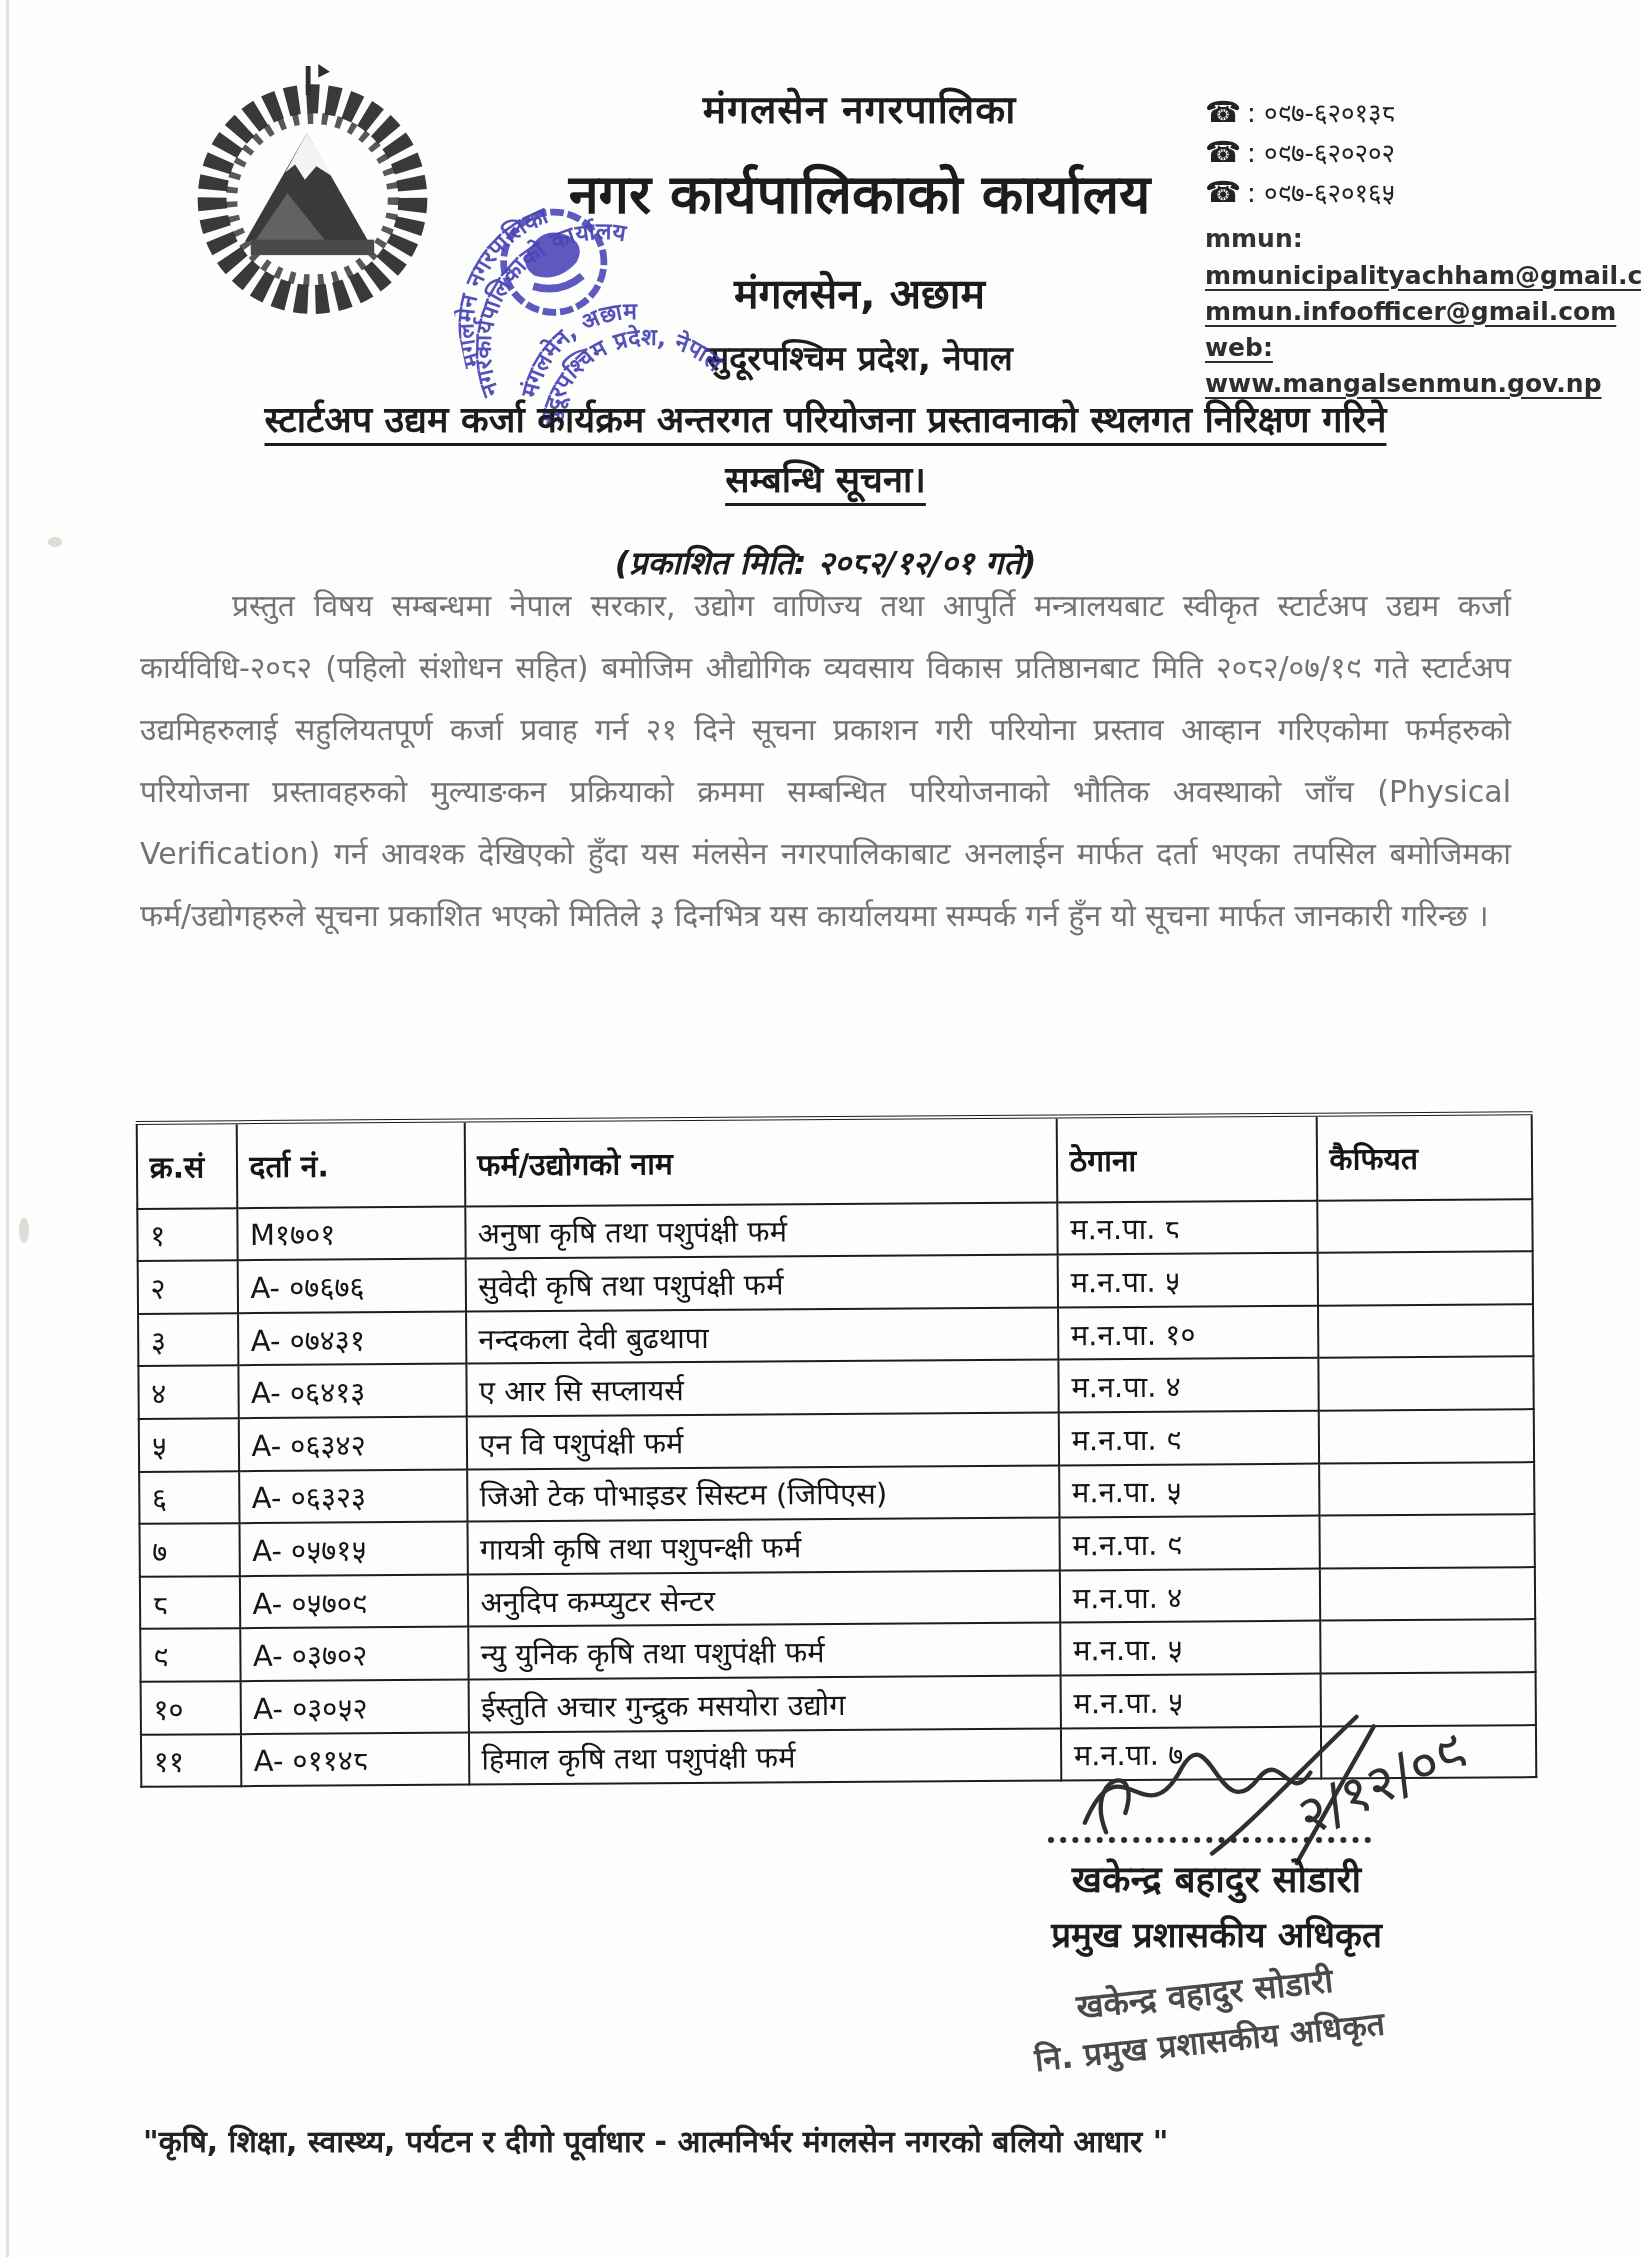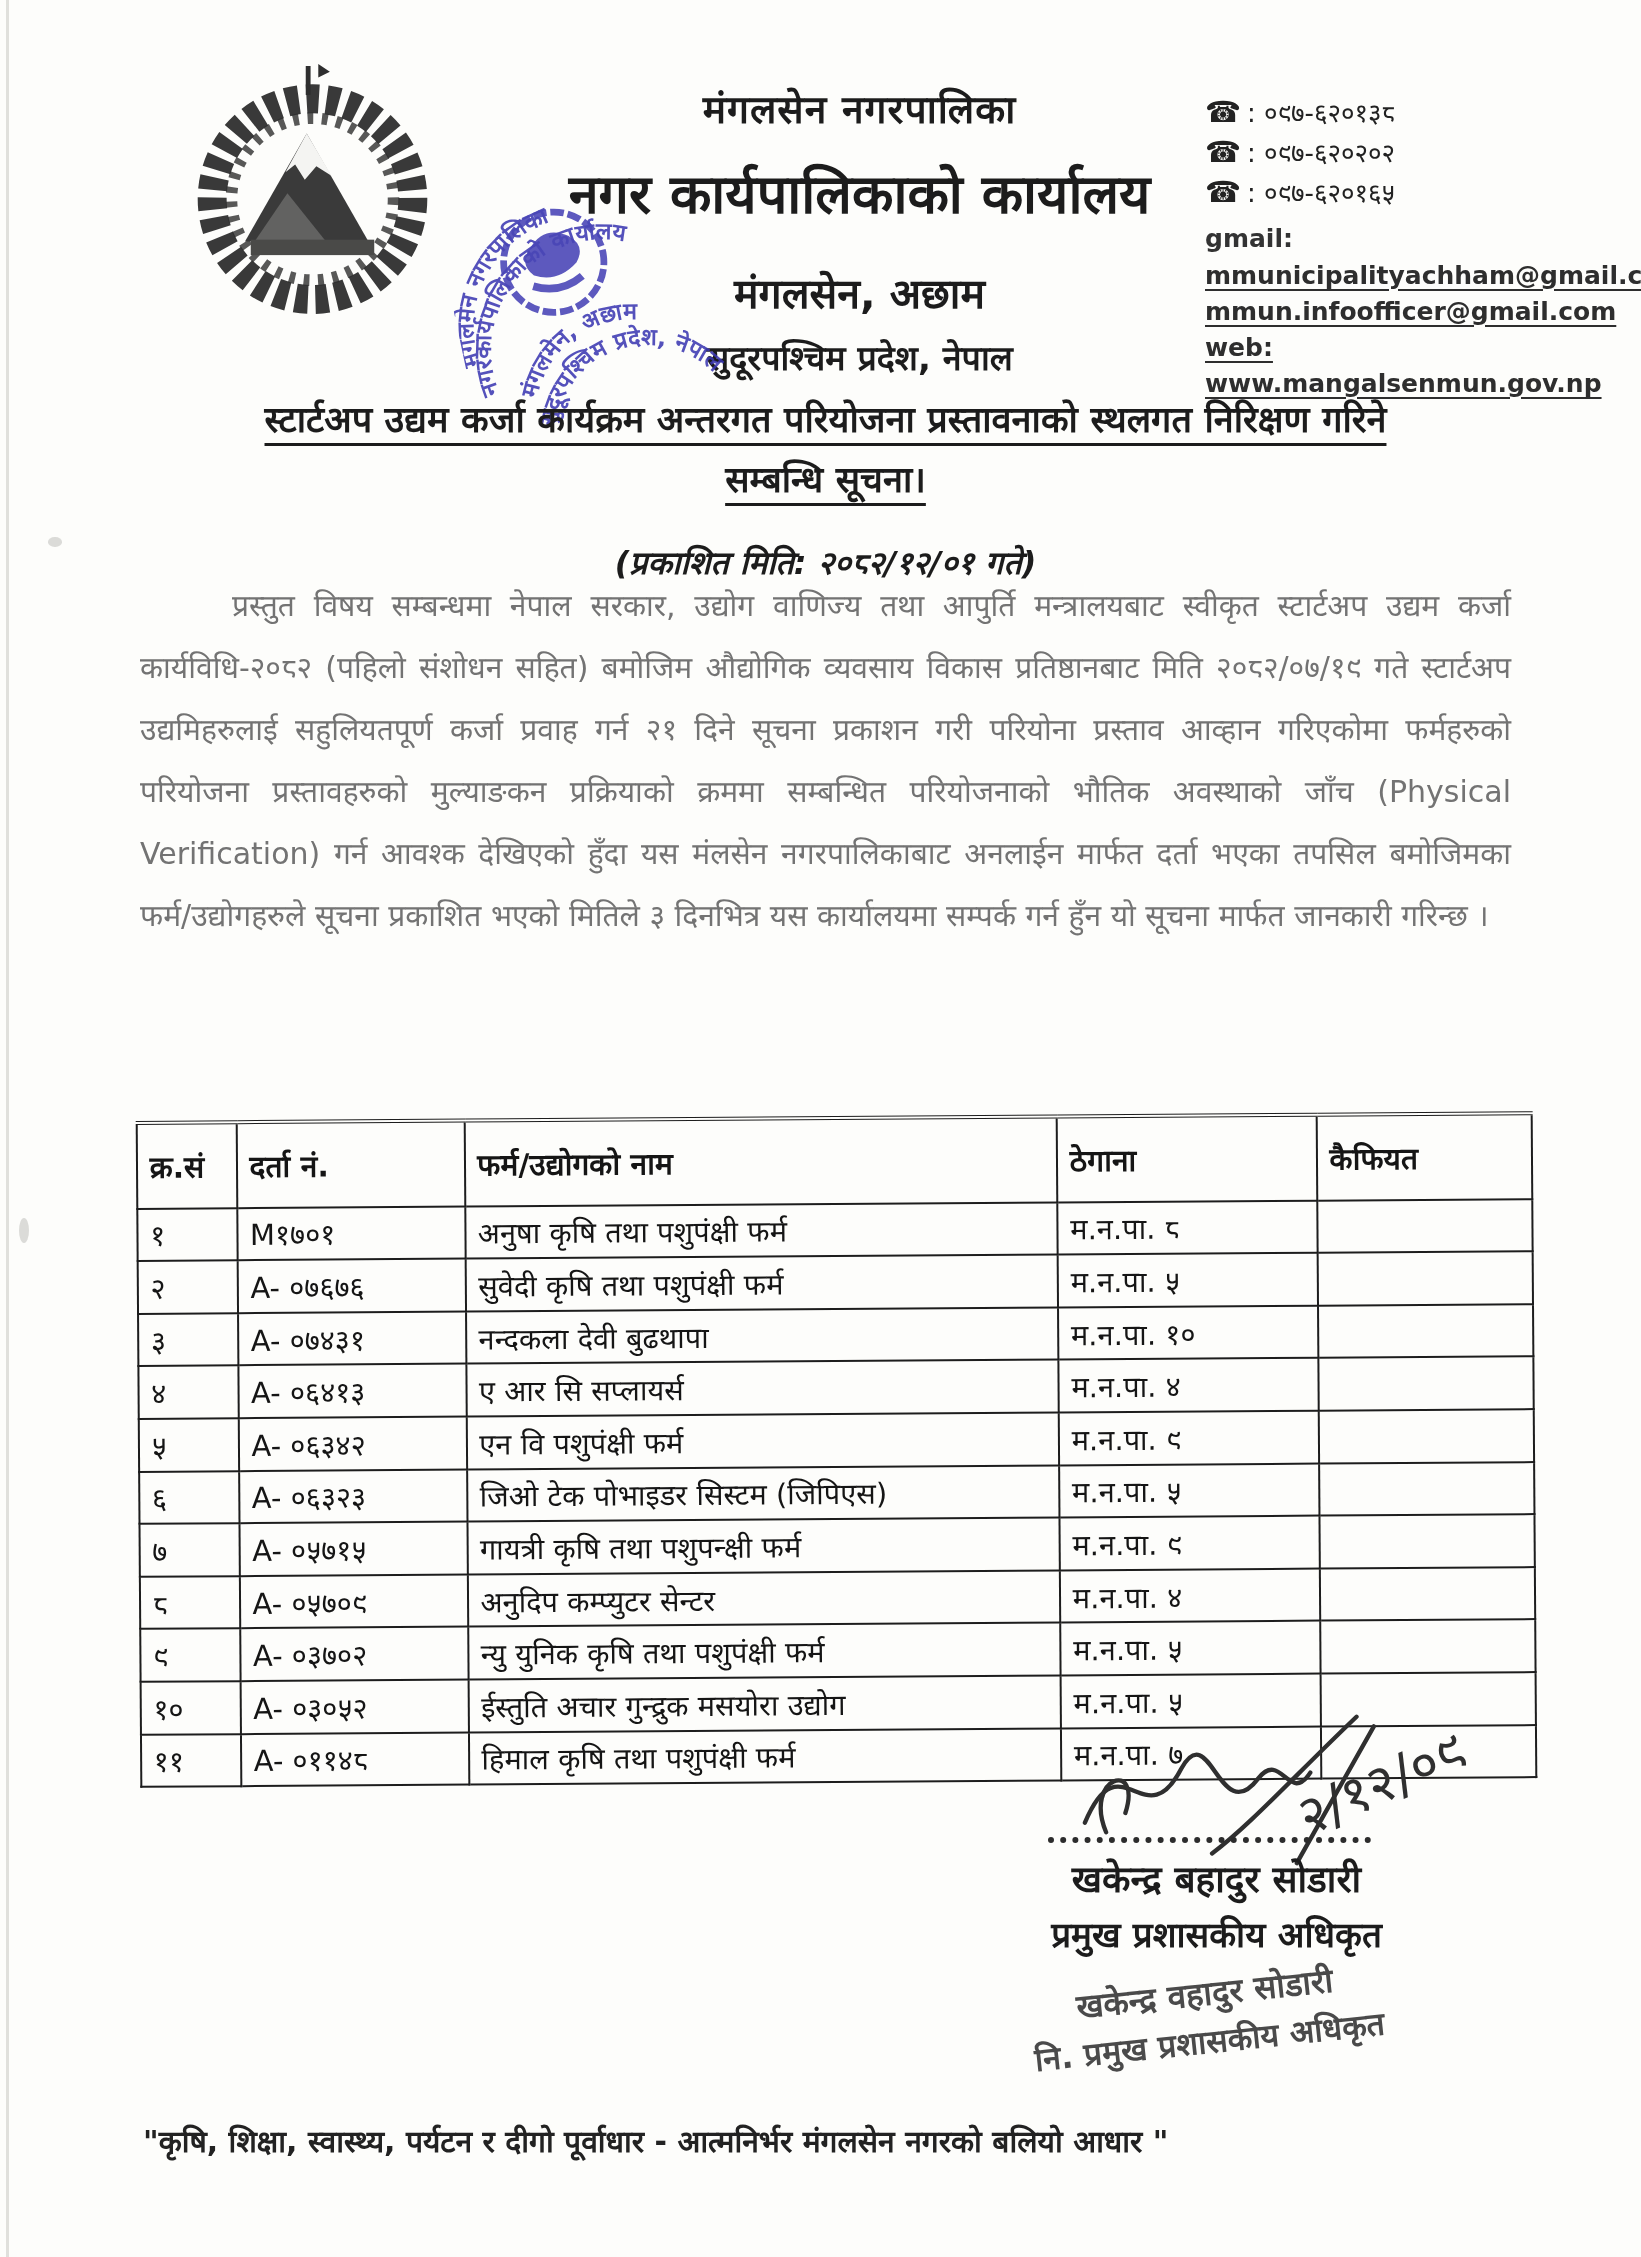--- a/index.html
+++ b/index.html
@@ -105,21 +105,21 @@
     <div class="org-line1">मंगलसेन नगरपालिका</div>
     <div class="org-line2">नगर कार्यपालिकाको कार्यालय</div>
     <div class="org-line3">मंगलसेन, अछाम</div>
     <div class="org-line4">सुदूरपश्चिम प्रदेश, नेपाल</div>
   </div>
 
   <div class="contact">
     <div class="row"><span class="phone-glyph">☎</span>: <span>०९७-६२०१३८</span></div>
     <div class="row"><span class="phone-glyph">☎</span>: <span>०९७-६२०२०२</span></div>
     <div class="row"><span class="phone-glyph">☎</span>: <span>०९७-६२०१६५</span></div>
-    <div class="email-label">gmail:</div>
+    <div class="email-label">mmun:</div>
     <span class="link">mmunicipalityachham@gmail.com</span>
     <span class="link">mmun.infoofficer@gmail.com</span>
     <span class="link">web: www.mangalsenmun.gov.np</span>
   </div>
 
   <div class="round-stamp">
     <svg viewBox="0 0 280 260" width="270" height="251">
       <defs>
         <path id="arcA" d="M 18,178 A 112,112 0 0 1 238,118"></path>
         <path id="arcB" d="M 30,204 A 112,112 0 0 1 254,148"></path>

